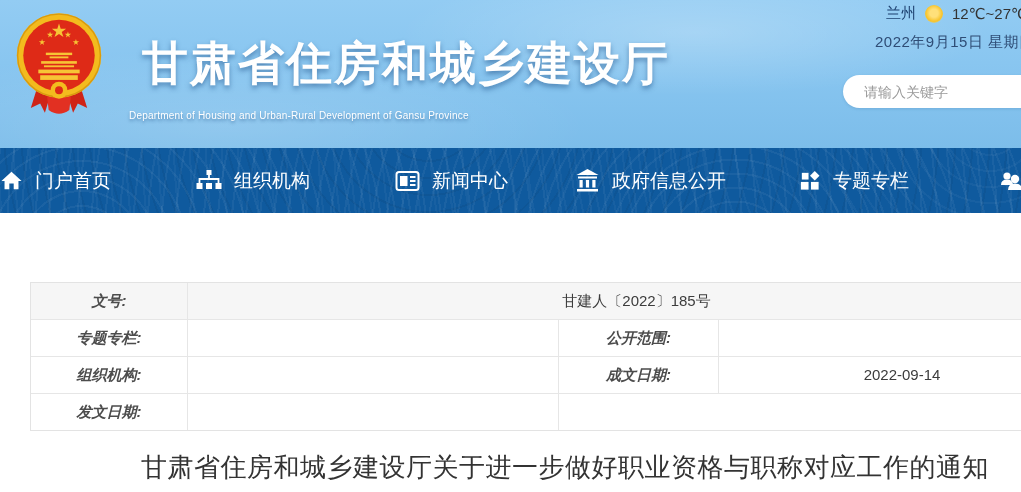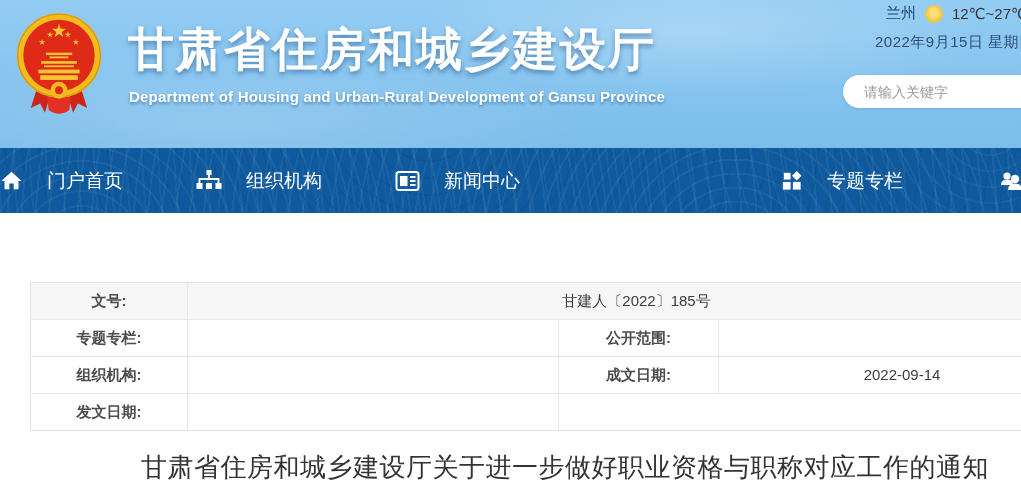--- a/index.html
+++ b/index.html
@@ -11,25 +11,25 @@
   .header{
     position:absolute;left:0;top:0;width:1021px;height:148px;
     background:
       radial-gradient(ellipse 420px 90px at 68% 22%, rgba(255,255,255,.22), rgba(255,255,255,0) 70%),
       radial-gradient(ellipse 520px 110px at 22% 85%, rgba(255,255,255,.14), rgba(255,255,255,0) 70%),
       linear-gradient(180deg,#93ccf3 0%,#86c4ef 55%,#7cbdea 100%);
   }
   .emblem{position:absolute;left:12px;top:6px;width:94px;height:114px;}
   .site-title-block{position:absolute;left:127px;top:18px;color:#fff;}
   .site-title{
-    margin:1px;font-size:46px;font-weight:bold;letter-spacing:2px;white-space:nowrap;
+    margin:15px;font-size:46px;font-weight:bold;letter-spacing:2px;white-space:nowrap;
     text-shadow:0 3px 5px rgba(22,70,125,.5);
   }
   .site-subtitle{
-    margin:7px 0 0 2px;font-size:15px;font-weight:bold;letter-spacing:.2px;white-space:nowrap;
+    margin:7px 0 0 2px;font-size:10px;font-weight:normal;letter-spacing:.2px;white-space:nowrap;
     text-shadow:0 2px 3px rgba(22,70,125,.5);
   }
   .weather{position:absolute;left:886px;top:4px;display:flex;align-items:center;gap:9px;font-size:15px;white-space:nowrap;}
   .weather-city{font-weight:normal;color:#1c3f6e;}
   .sun-icon{
     width:18px;height:18px;border-radius:50%;
     background:radial-gradient(circle at 50% 45%,#ffe07a 30%,#f7c32a 62%,rgba(255,214,90,.45) 78%,rgba(255,214,90,0) 90%);
   }
   .weather-range{color:#333;}
   .date-line{position:absolute;left:875px;top:33px;font-size:15px;color:#2f4d76;white-space:nowrap;letter-spacing:.5px;}
@@ -46,32 +46,32 @@
   .nav{
     position:absolute;left:0;top:148px;width:1021px;height:65px;
     background-color:#0f5a9e;
     background-image:
       repeating-radial-gradient(circle at 8% 160%, rgba(255,255,255,.05) 0 2px, rgba(255,255,255,0) 2px 15px),
       repeating-radial-gradient(circle at 42% -60%, rgba(0,0,0,.05) 0 2px, rgba(0,0,0,0) 2px 17px),
       repeating-radial-gradient(circle at 72% 170%, rgba(255,255,255,.05) 0 2px, rgba(255,255,255,0) 2px 14px),
       repeating-radial-gradient(circle at 97% -40%, rgba(255,255,255,.04) 0 2px, rgba(255,255,255,0) 2px 16px);
   }
   .nav-item{
-    position:absolute;top:0;height:65px;display:flex;align-items:center;gap:24px;
+    position:absolute;top:0;height:65px;display:flex;align-items:center;gap:12px;
     color:#fff;font-size:19px;cursor:pointer;white-space:nowrap;
   }
   .nav-item svg{display:block;}
   
   .meta-table{
     position:absolute;left:30px;top:282px;width:1054px;
     display:grid;grid-template-columns:157px 371px 160px 366px;
     border:1px solid #e3e3e3;font-size:15px;
   }
   .cell{height:36px;line-height:36px;text-align:center;overflow:hidden;white-space:nowrap;}
-  .cell.lab{font-weight:bold;color:#4c4c4c;}
+  .cell.lab{font-weight:bold;color:#4c4c4c;font-style:italic;}
   .cell.val{color:#3c3c3c;}
   .cell.bb{border-bottom:1px solid #e6e6e6;}
   .cell.br{border-right:1px solid #e6e6e6;}
   .cell.hl{background:#f6f6f6;}
   .span3{grid-column:2 / 5;}
   
   .doc-title{
     position:absolute;left:0;top:450px;width:1130px;text-align:center;
     font-size:26px;color:#333;letter-spacing:.5px;white-space:nowrap;
   }
@@ -154,22 +154,33 @@
 
   <div class="nav-item" style="left:395px">
     <svg width="25" height="22" viewBox="0 0 24 22">
       <rect x="1" y="2" width="22" height="18" rx="2.5" fill="none" stroke="#fff" stroke-width="2"></rect>
       <rect x="4.5" y="6" width="7.5" height="10" fill="#fff"></rect>
       <path d="M14.5 7 H20 M14.5 11 H20 M14.5 15 H20" stroke="#fff" stroke-width="2"></path>
     </svg>
     <span>新闻中心</span>
   </div>
 
-
-  <div class="nav-item" style="left:780px">
+  <div class="nav-item" style="left:575px">
+    <svg width="25" height="23" viewBox="0 0 24 23">
+      <path d="M12 0 L23 6 H1 Z" fill="#fff"></path>
+      <rect x="2.5" y="7.5" width="19" height="2" fill="#fff"></rect>
+      <rect x="4" y="11" width="3.2" height="7.5" fill="#fff"></rect>
+      <rect x="10.4" y="11" width="3.2" height="7.5" fill="#fff"></rect>
+      <rect x="16.8" y="11" width="3.2" height="7.5" fill="#fff"></rect>
+      <rect x="1.5" y="20" width="21" height="2.5" fill="#fff"></rect>
+    </svg>
+    <span>政府信息公开</span>
+  </div>
+
+  <div class="nav-item" style="left:798px">
     <svg width="23" height="23" viewBox="0 0 24 24">
       <rect x="4" y="4" width="7" height="7" fill="#fff"></rect>
       <rect x="14" y="3.5" width="7" height="7" transform="rotate(45 17.5 7)" fill="#fff"></rect>
       <rect x="3" y="13.5" width="8" height="8" fill="#fff"></rect>
       <rect x="13.5" y="13.5" width="8" height="8" fill="#fff"></rect>
     </svg>
     <span>专题专栏</span>
   </div>
 
   <div class="nav-item" style="left:998px">

